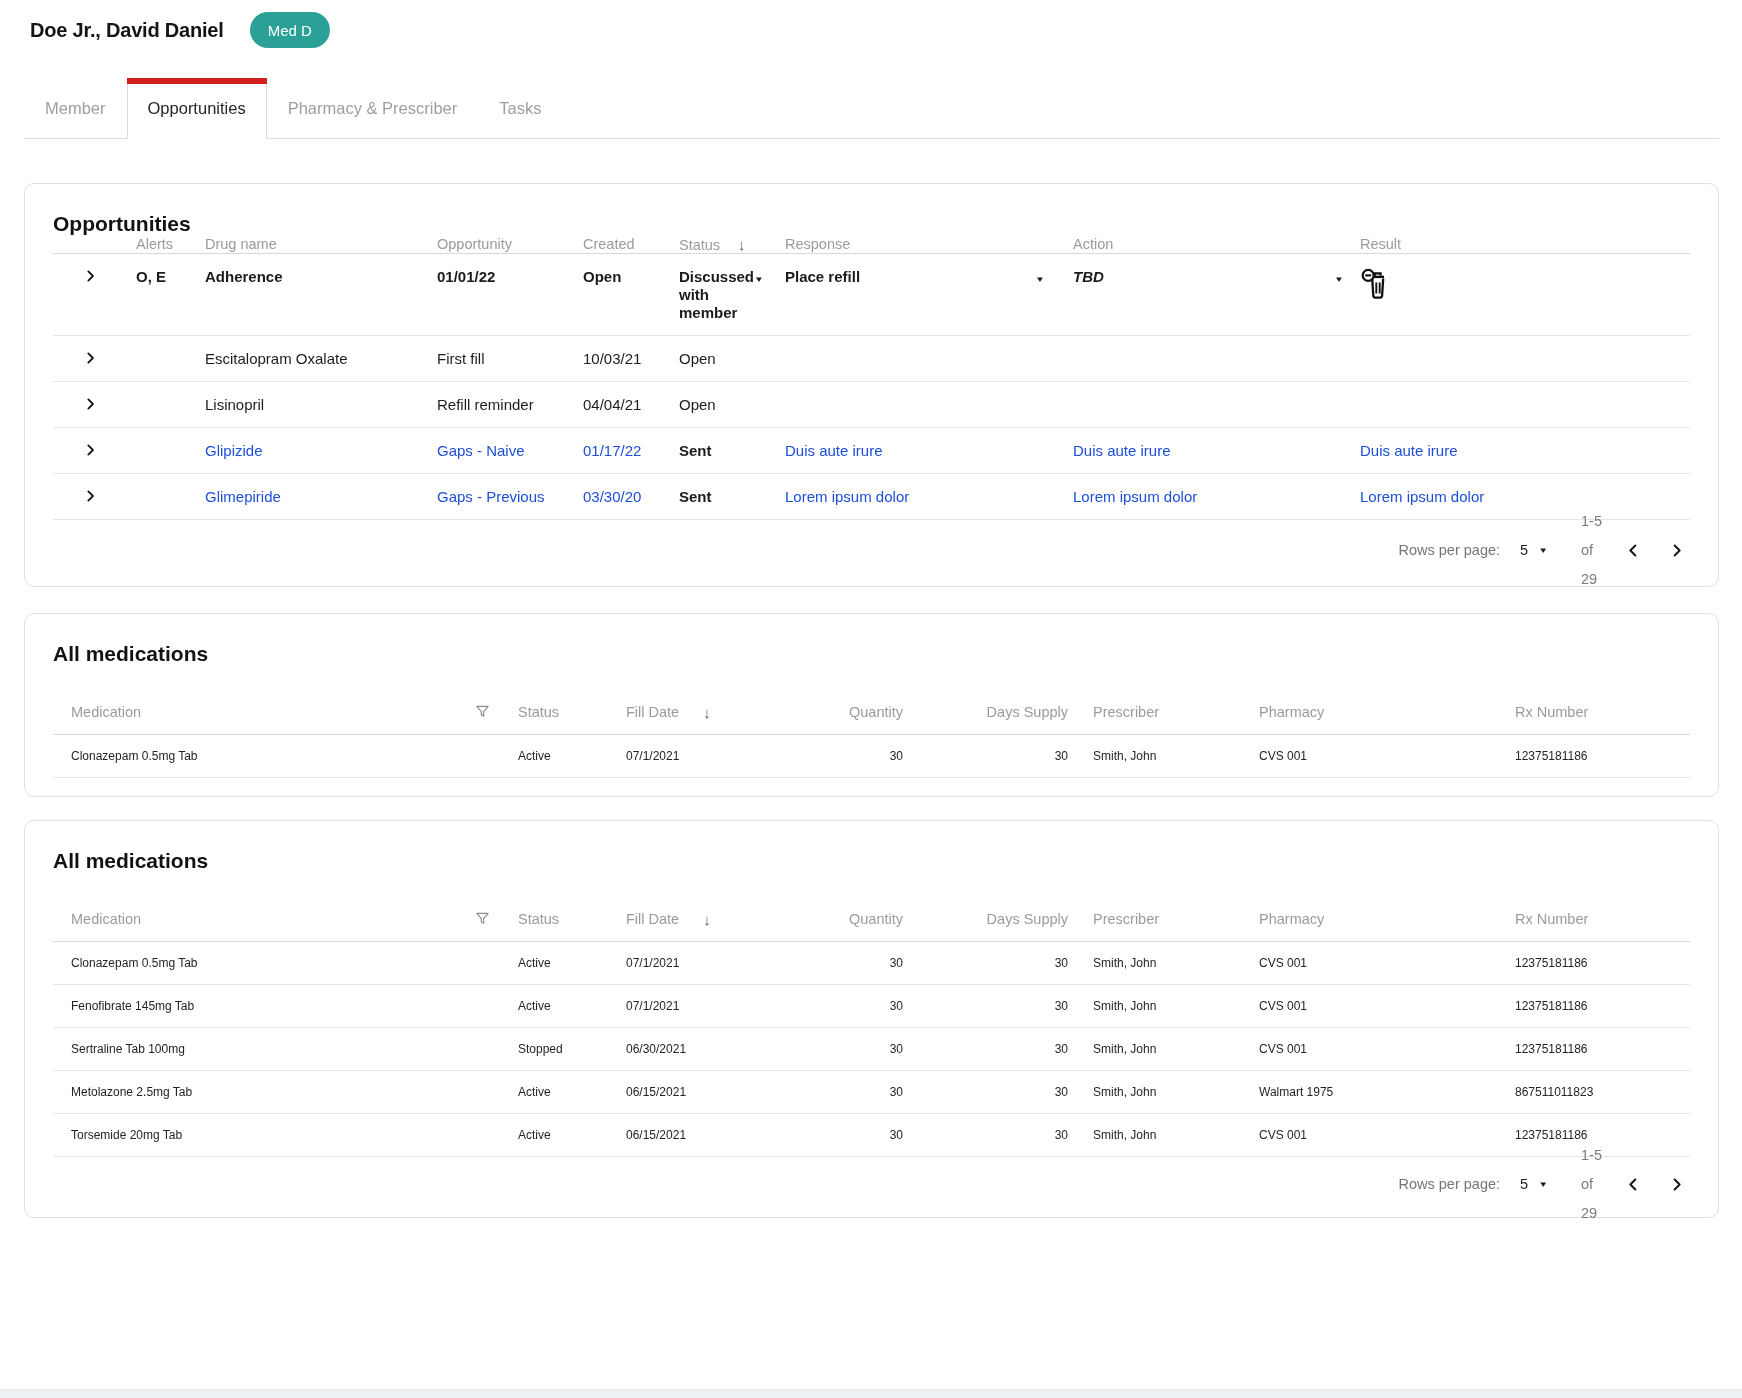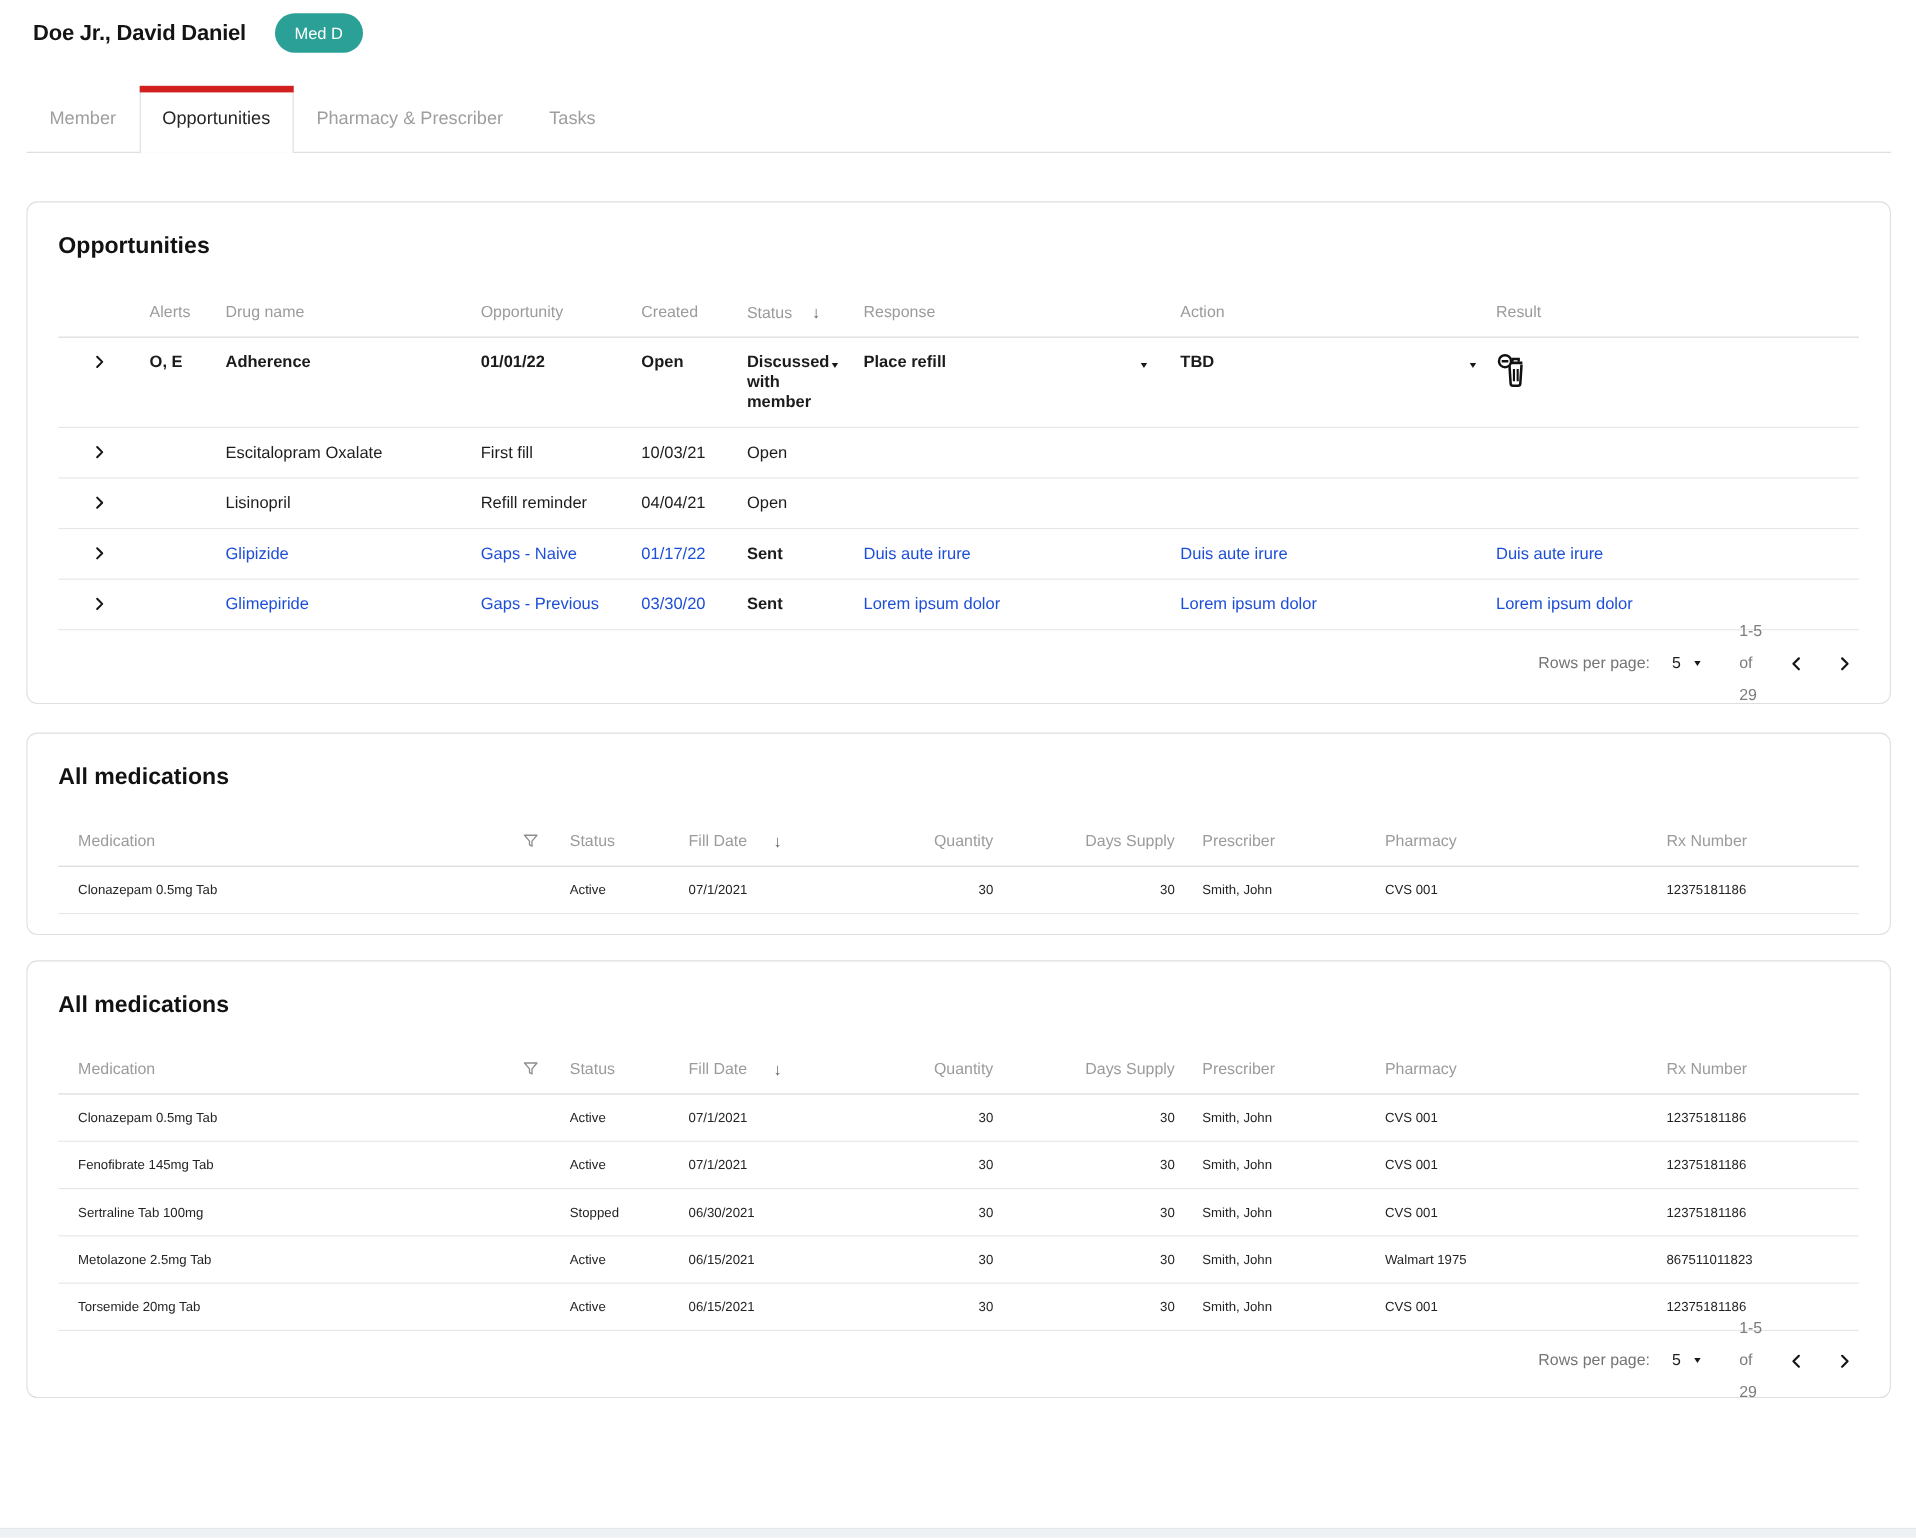--- a/index.html
+++ b/index.html
@@ -25,21 +25,21 @@
     margin-bottom:-1px; padding:0 20px;
   }
   .tab.active::before { content:""; position:absolute; top:0; left:-1px; right:-1px; height:6px; background:#d21f1f; }
 
   
   .card { border:1px solid #dfdfdf; border-radius:10px; background:#fff; padding:0 28px; }
   .card-title { font-size:21px; font-weight:bold; color:#121212; padding-top:28px; }
 
   
   .opp-grid { display:grid; grid-template-columns:78px 74px 232px 146px 96px 106px 288px 287px 273px 1fr; align-items:start; }
-  .opp-head { margin-top:40px; padding-bottom:13px; border-bottom:1px solid #d8d8d8; color:#9b9b9b; font-size:14.5px; }
+  .opp-head { border-bottom:1px solid #d8d8d8; color:#9b9b9b; font-size:14.5px; }
   .opp-row  { padding:14px 0 13px 0; border-bottom:1px solid #e6e6e6; font-size:15px; line-height:18px; }
   .opp-row .cell { padding-right:28px; }
   .b { font-weight:bold; color:#1b1b1b; }
   .muted { color:#1d4ed8; }
   .expand-cell { padding-left:31px; padding-top:1px; }
   .alerts-cell { padding-left:5px; }
   .dd { display:flex; justify-content:space-between; align-items:flex-start; }
   .dd .caret { font-size:10px; color:#181818; transform:scaleY(0.8); margin-top:3px; }
   .sort-arrow { color:#5f5f5f; font-size:15px; margin-left:18px; }
   .trash-cell { padding-top:0; }
@@ -125,21 +125,21 @@
       <div class="cell b">01/01/22</div>
       <div class="cell b">Open</div>
       <div class="cell dd b">
         <span>Discussed with member</span>
         <span class="caret">▼</span>
       </div>
       <div class="cell dd b">
         <span>Place refill</span>
         <span class="caret">▼</span>
       </div>
-      <div class="cell dd b" style="padding-right:16px;">
+      <div class="cell dd b" style="padding-right:16px;font-style:italic;">
         <span>TBD</span>
         <span class="caret">▼</span>
       </div>
       <div class="cell trash-cell">
         <button class="icon-btn">
           <svg width="31" height="33" viewBox="0 0 31 33">
             <path d="M15 7.8 V5.4 h5.6 v2.4" fill="none" stroke="#111" stroke-width="2.2"></path>
             <path d="M10.5 8.9 h13.5" stroke="#111" stroke-width="2.4"></path>
             <path d="M12.2 10.5 l1.1 17.2 a2.1 2.1 0 0 0 2.1 1.9 h4.6 a2.1 2.1 0 0 0 2.1-1.9 l1.1-17.2" fill="none" stroke="#111" stroke-width="2.3"></path>
             <path d="M16.3 14.5 v11 M19.7 14.5 v11" stroke="#111" stroke-width="1.9"></path>

